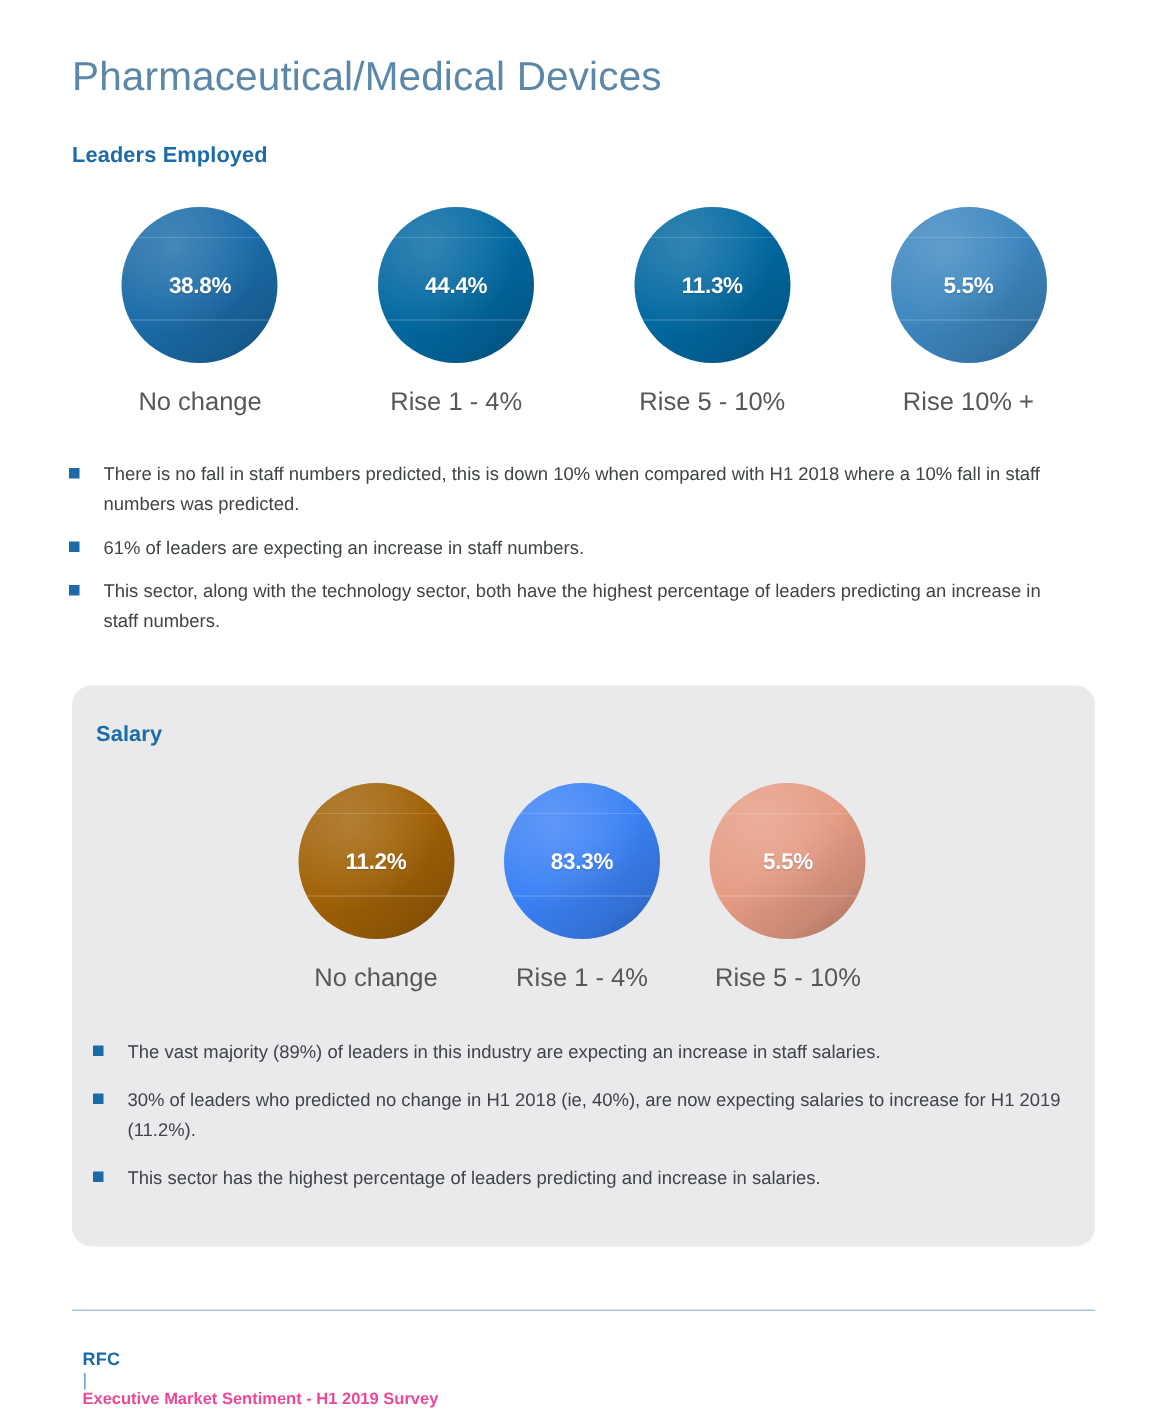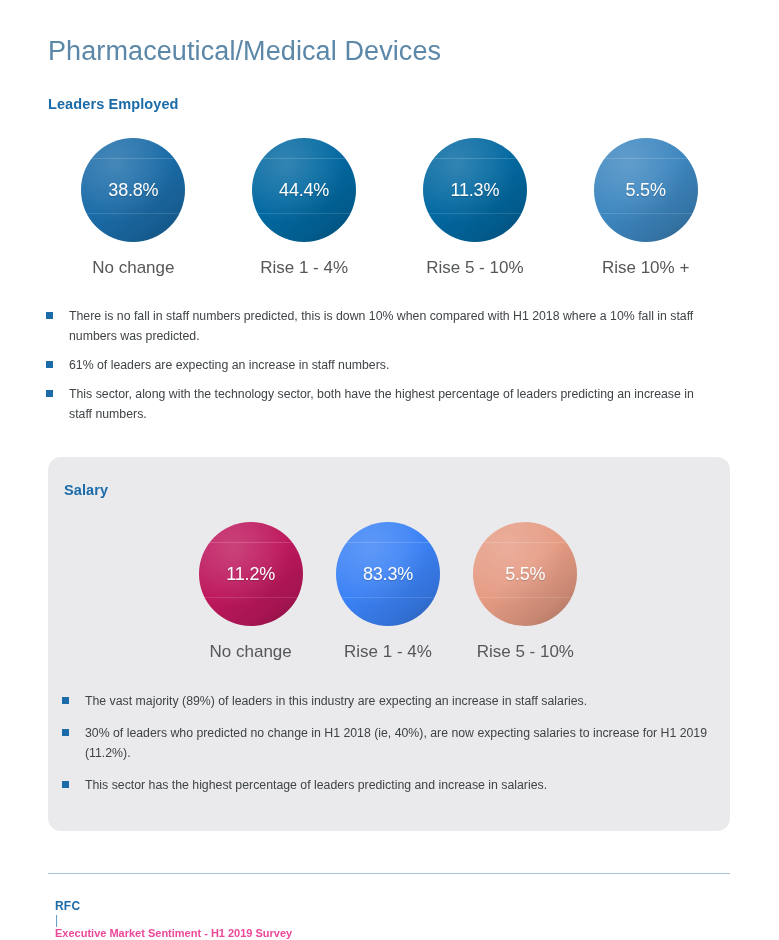--- a/index.html
+++ b/index.html
@@ -112,22 +112,22 @@
         rgba(255,255,255,0.13) 76px,
         rgba(255,255,255,0) 76px,
         rgba(255,255,255,0) 100%);
     pointer-events: none;
   }
 
   .bubble-value {
     position: relative;
     z-index: 2;
     color: #ffffff;
-    font-weight: normal;
-    font-size: 18px;
+    font-weight: bold;
+    font-size: 15px;
     letter-spacing: -0.2px;
     text-shadow: 0 1px 1px rgba(0,0,0,0.20);
   }
 
   .circle-label {
     margin-top: 16px;
     font-size: 17px;
     color: #555759;
     white-space: nowrap;
   }
@@ -266,21 +266,21 @@
     <span class="bullet-text">This sector, along with the technology sector, both have the highest percentage of leaders predicting an increase in staff numbers.</span>
   </div>
 </div>
 
 <div id="salary-panel"></div>
 
 <div class="section-heading" id="salary-heading">Salary</div>
 
 <div class="circle-row" id="salary-circles">
   <div class="circle-cell">
-    <div class="bubble" style="background: #be185d;">
+    <div class="bubble" style="background: #a16207;">
       <span class="bubble-value">11.2%</span>
     </div>
     <div class="circle-label">No change</div>
   </div>
   <div class="circle-cell">
     <div class="bubble" style="background: #3b82f6;">
       <span class="bubble-value">83.3%</span>
     </div>
     <div class="circle-label">Rise 1 - 4%</div>
   </div>

